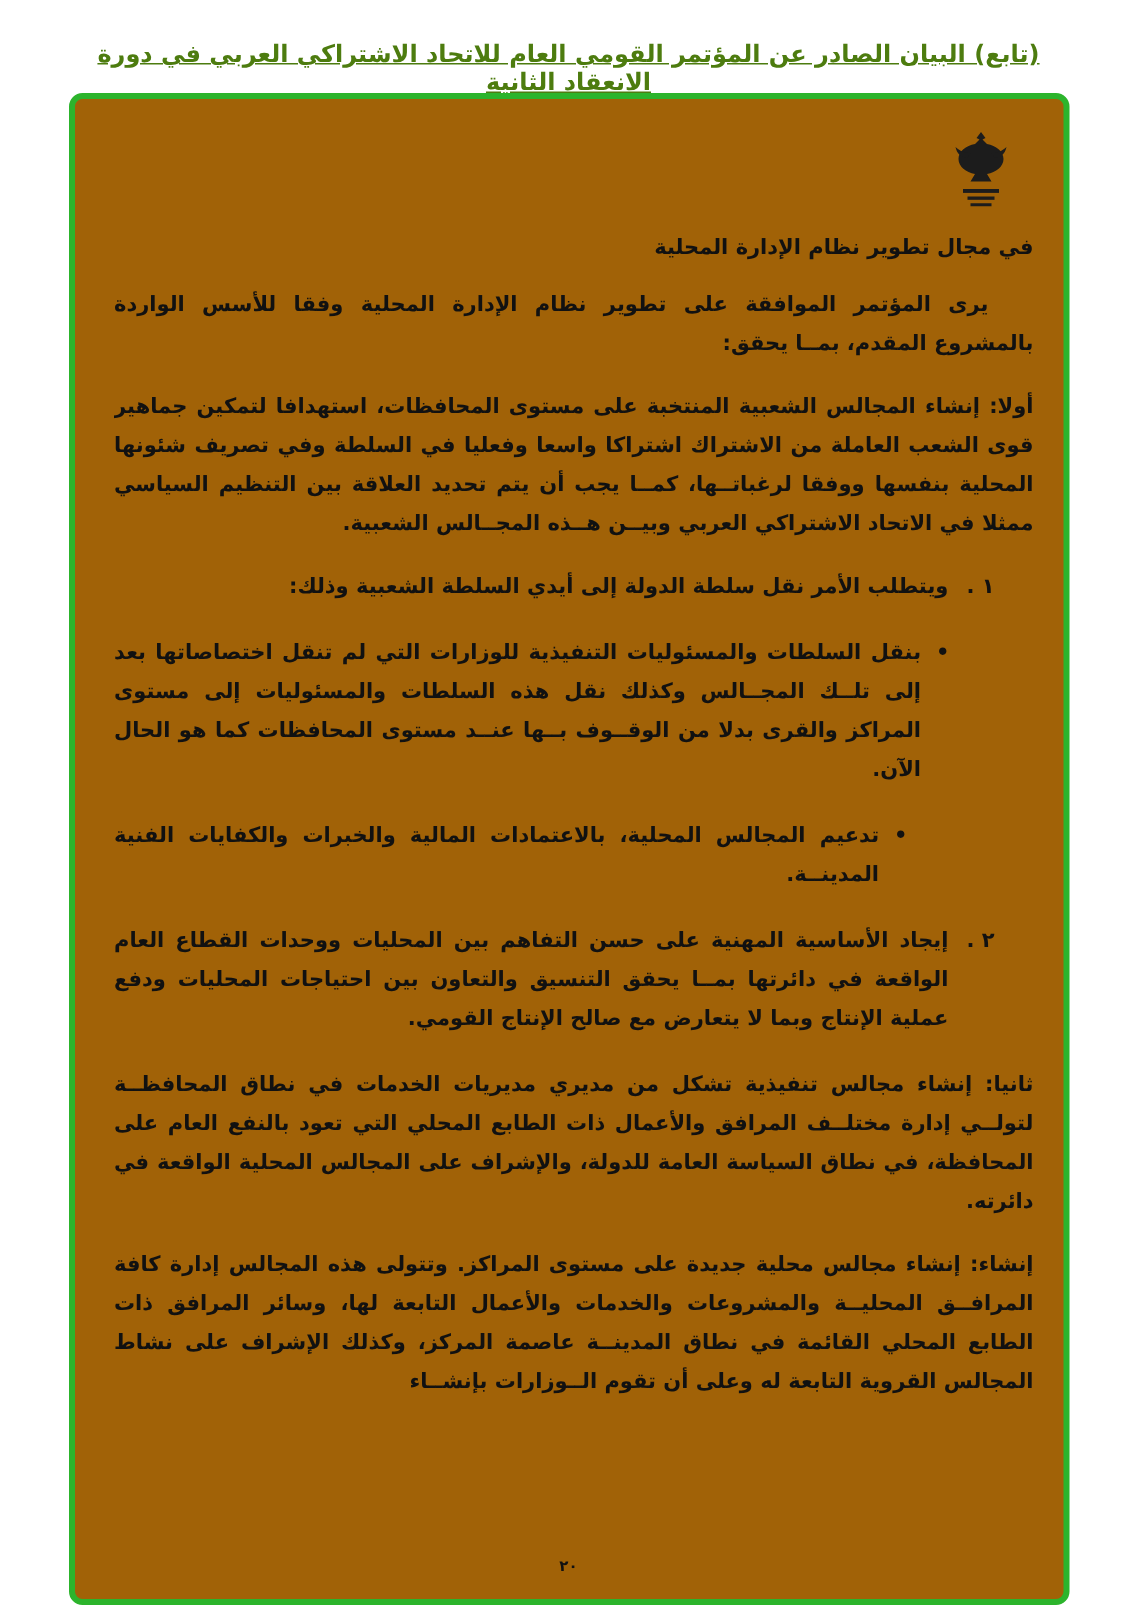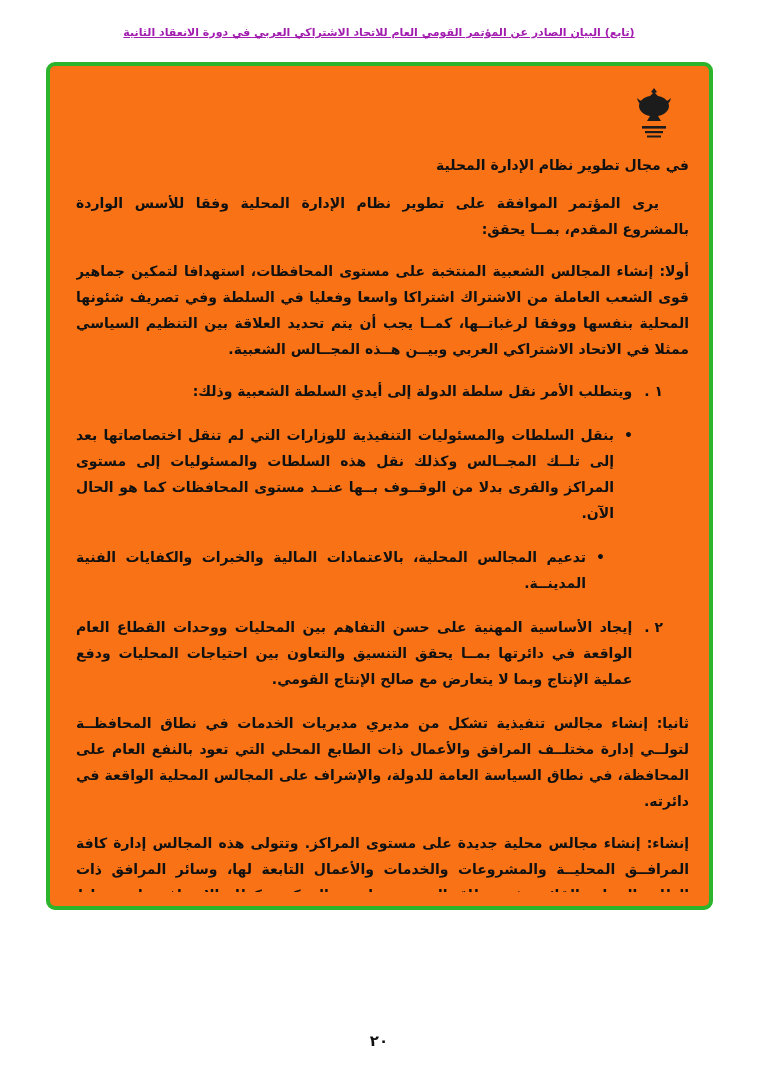--- a/index.html
+++ b/index.html
@@ -5,30 +5,30 @@
   * { margin:0; padding:0; box-sizing:border-box; }
   html,body { background:#ffffff; }
   body {
     width:758px; height:1078px; position:relative;
     font-family:"DejaVu Sans", sans-serif;
     color:#111;
   }
   .header-title {
     position:absolute; top:26px; left:40px; right:40px;
     direction:rtl; text-align:center;
-    font-size:11px; font-weight:bold;
+    font-size:16px; font-weight:bold;
     text-decoration:underline;
-    color:#a21caf;
+    color:#4d7c0f;
   }
   .green-box {
     position:absolute; left:46px; top:62px;
-    width:667px; height:848px;
+    width:667px; height:1008px;
     border:4px solid #2cb42c;
     border-radius:9px;
-    background:#f97316;
+    background:#a16207;
   }
   .emblem {
     position:absolute; top:20px; right:34px;
     width:42px; height:56px;
   }
   .content {
     position:absolute; top:86px; right:20px; left:26px; bottom:14px;
     direction:rtl; text-align:justify;
     font-size:14px; font-weight:bold; line-height:26px;
     overflow:hidden;
@@ -44,21 +44,21 @@
   .num-item .txt { flex:1; text-align:justify; }
   .bullet-item {
     display:flex; gap:10px;
     margin:6px 56px 18px 0;
   }
   .bullet-item.more-indent { margin-right:84px; }
   .bullet-item .glyph { white-space:nowrap; }
   .bullet-item .txt { flex:1; text-align:justify; }
   .page-number {
     position:absolute; bottom:28px; left:0; right:0;
-    text-align:center; font-size:15px; font-weight:bold;
+    text-align:center; font-size:10px; font-weight:bold;
     direction:rtl;
   }
 </style>
 </head>
 <body>
 
 <div class="header-title">(تابع) البيان الصادر عن المؤتمر القومي العام للاتحاد الاشتراكي العربي في دورة الانعقاد الثانية</div>
 
 <div class="green-box">
 

